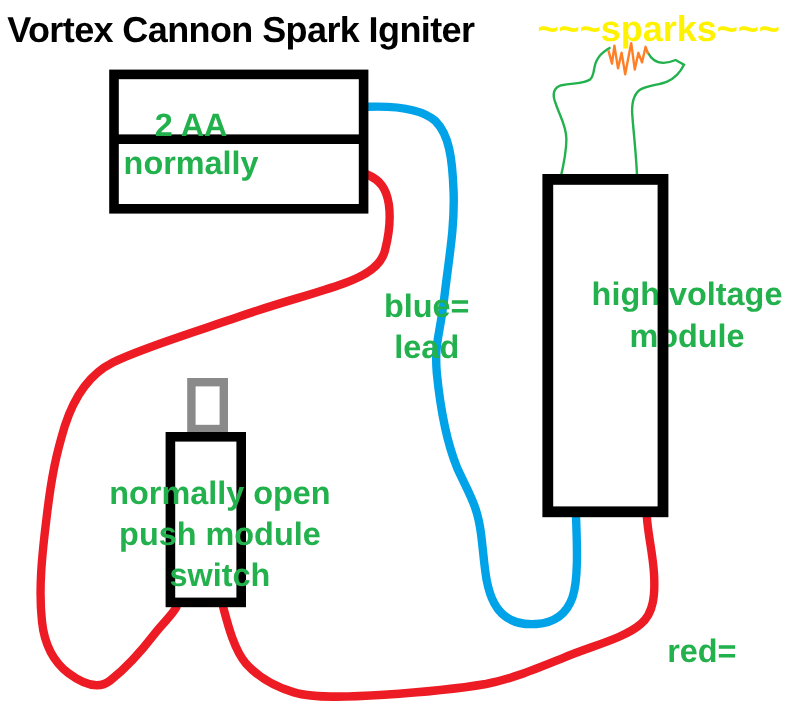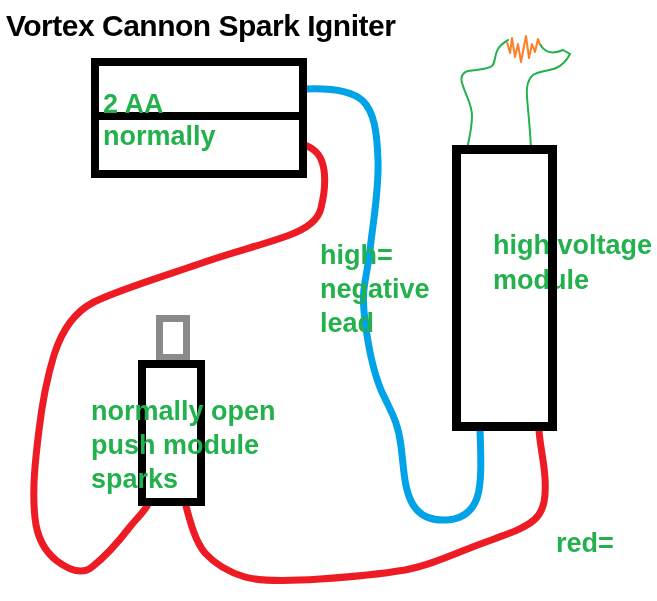--- a/index.html
+++ b/index.html
@@ -35,21 +35,21 @@
   .title{
     left:6px;top:9px;
     font-size:30px;line-height:34px;letter-spacing:-0.5px;
     color:var(--outline-black,#000);
   }
   .sparks{
     left:448px;top:8px;
     font-size:30px;line-height:34px;
     color:var(--sparks-yellow,#fff200);
   }
-  .green{color:var(--text-green,#22b14c);font-size:27px;line-height:34px;}
+  .green{color:var(--text-green,#22b14c);font-size:27px;line-height:34px;text-align:center;}
   .battery-label{left:103px;top:88px;line-height:32px;}
   .blue-label{left:320px;top:238px;}
   .hv-label{left:493px;top:228px;line-height:35px;}
   .switch-label{left:91px;top:394px;}
   .red-eq{left:556px;top:526px;}
   .pos-lead{left:481px;top:558px;}
 </style>
 </head>
 <body>
 
@@ -87,38 +87,38 @@
   </svg>
 
   <div class="box battery-box"></div>
   <div class="battery-divider"></div>
   <div class="box button-cap"></div>
   <div class="box switch-box"></div>
   <div class="box module-box"></div>
 
   <div class="txt title">Vortex Cannon Spark Igniter</div>
 
+  <div class="txt sparks">~~~sparks~~~</div>
 
   <div class="txt green battery-label">
     <div>2 AA</div>
     <div>normally</div>
   </div>
 
   <div class="txt green blue-label">
-    <div>high=</div>
-    <div>negative</div>
+    <div>blue=</div>
     <div>lead</div>
   </div>
 
   <div class="txt green hv-label">
     <div>high voltage</div>
     <div>module</div>
   </div>
 
   <div class="txt green switch-label">
     <div>normally open</div>
     <div>push module</div>
-    <div>sparks</div>
+    <div>switch</div>
   </div>
 
   <div class="txt green red-eq">red=</div>
 
 </div>
 
 </body></html>

